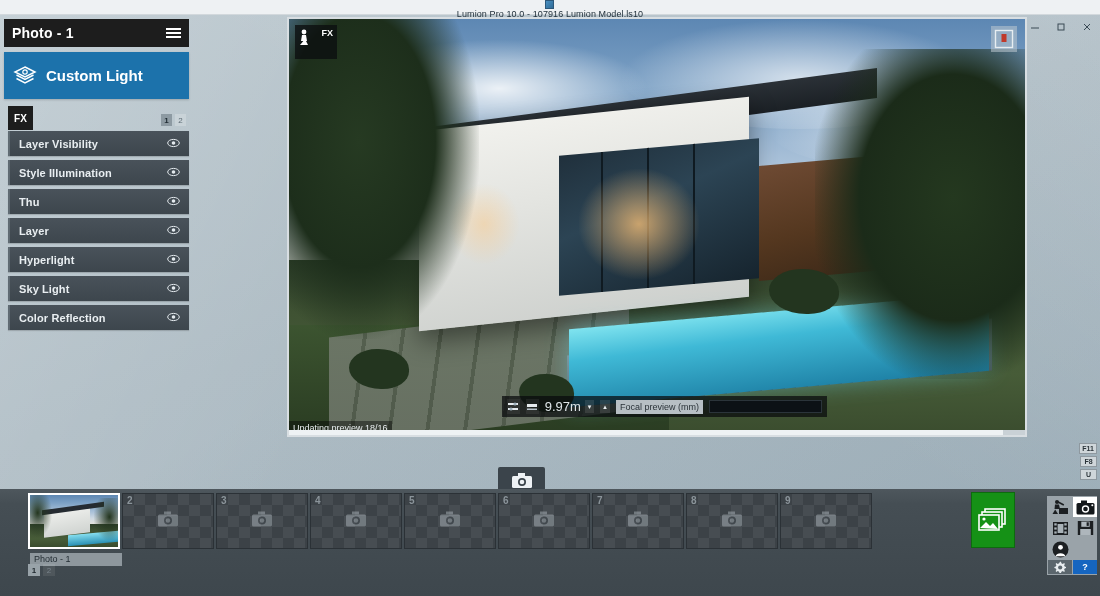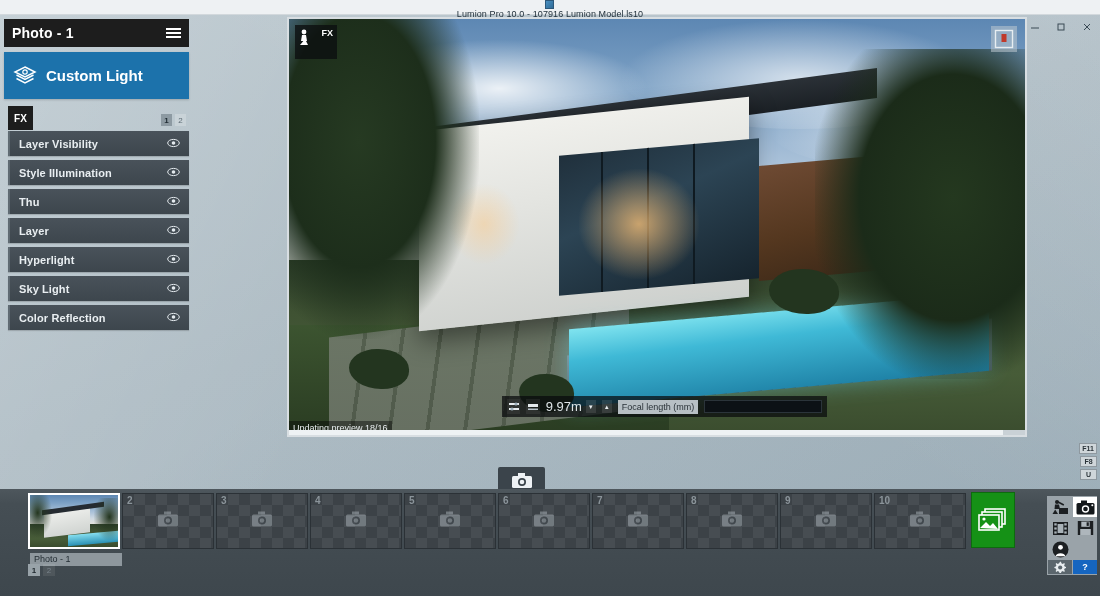--- a/index.html
+++ b/index.html
@@ -444,21 +444,21 @@
       </span>
       <span class="ct-btn">
         <svg width="12" height="12" viewBox="0 0 12 12">
             <rect x="1" y="3" width="10" height="3" fill="#e6ebee"></rect>
             <rect x="1" y="7.5" width="10" height="1.5" fill="#b7c2c9"></rect>
           </svg>
       </span>
       <span class="ct-val">9.97m</span>
       <span class="ct-small">▾</span>
       <span class="ct-small">▴</span>
-      <span class="focal-label">Focal length (mm)</span>
+      <span class="focal-label">Focal preview (mm)</span>
       <span class="focal-track"></span>
     </div>
 
     <div class="status">Updating preview 18/16</div>
     <div class="vp-scroll">
         <i></i>
       </div>
   </div>
 
   <div class="camtab">
@@ -583,32 +583,20 @@
         <span class="camico">
           <svg width="22" height="17" viewBox="0 0 22 17">
               <rect x="1" y="4" width="20" height="12" rx="1.5" fill="#c9d2d8"></rect>
               <rect x="7" y="1" width="7" height="3" fill="#c9d2d8"></rect>
               <circle cx="11" cy="10" r="4" fill="#4a5259"></circle>
               <circle cx="11" cy="10" r="2.2" fill="#c9d2d8"></circle>
             </svg>
         </span>
       </div>
 
-      <div class="slot">
-        <div class="checker"></div>
-        <span class="num">10</span>
-        <span class="camico">
-          <svg width="22" height="17" viewBox="0 0 22 17">
-              <rect x="1" y="4" width="20" height="12" rx="1.5" fill="#c9d2d8"></rect>
-              <rect x="7" y="1" width="7" height="3" fill="#c9d2d8"></rect>
-              <circle cx="11" cy="10" r="4" fill="#4a5259"></circle>
-              <circle cx="11" cy="10" r="2.2" fill="#c9d2d8"></circle>
-            </svg>
-        </span>
-      </div>
 
     </div>
 
     <div class="strip-pager">
       <span class="sp active">1</span>
       <span class="sp">2</span>
     </div>
   </div>
 
   <div class="render-btn">

